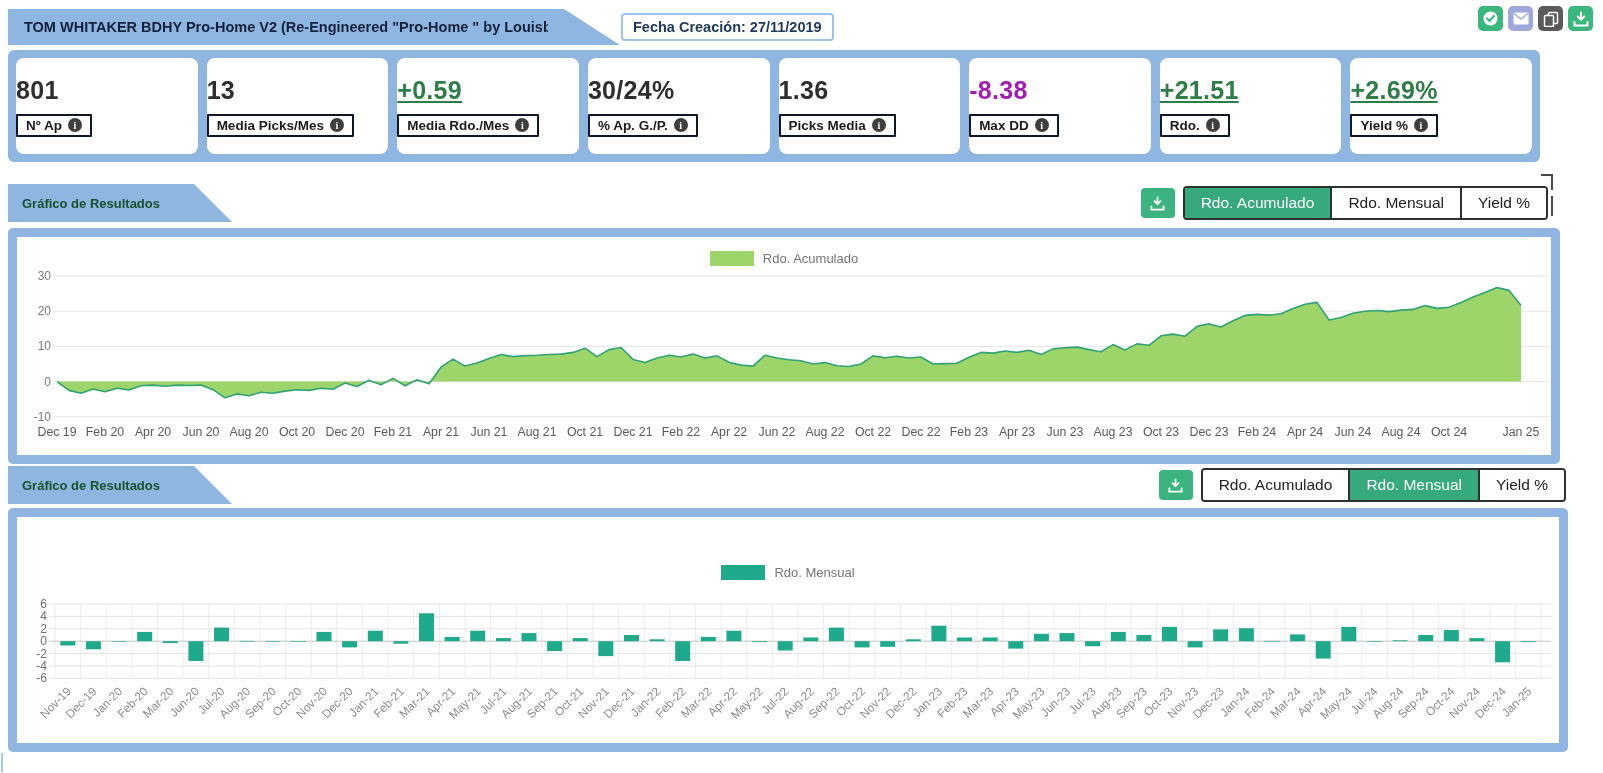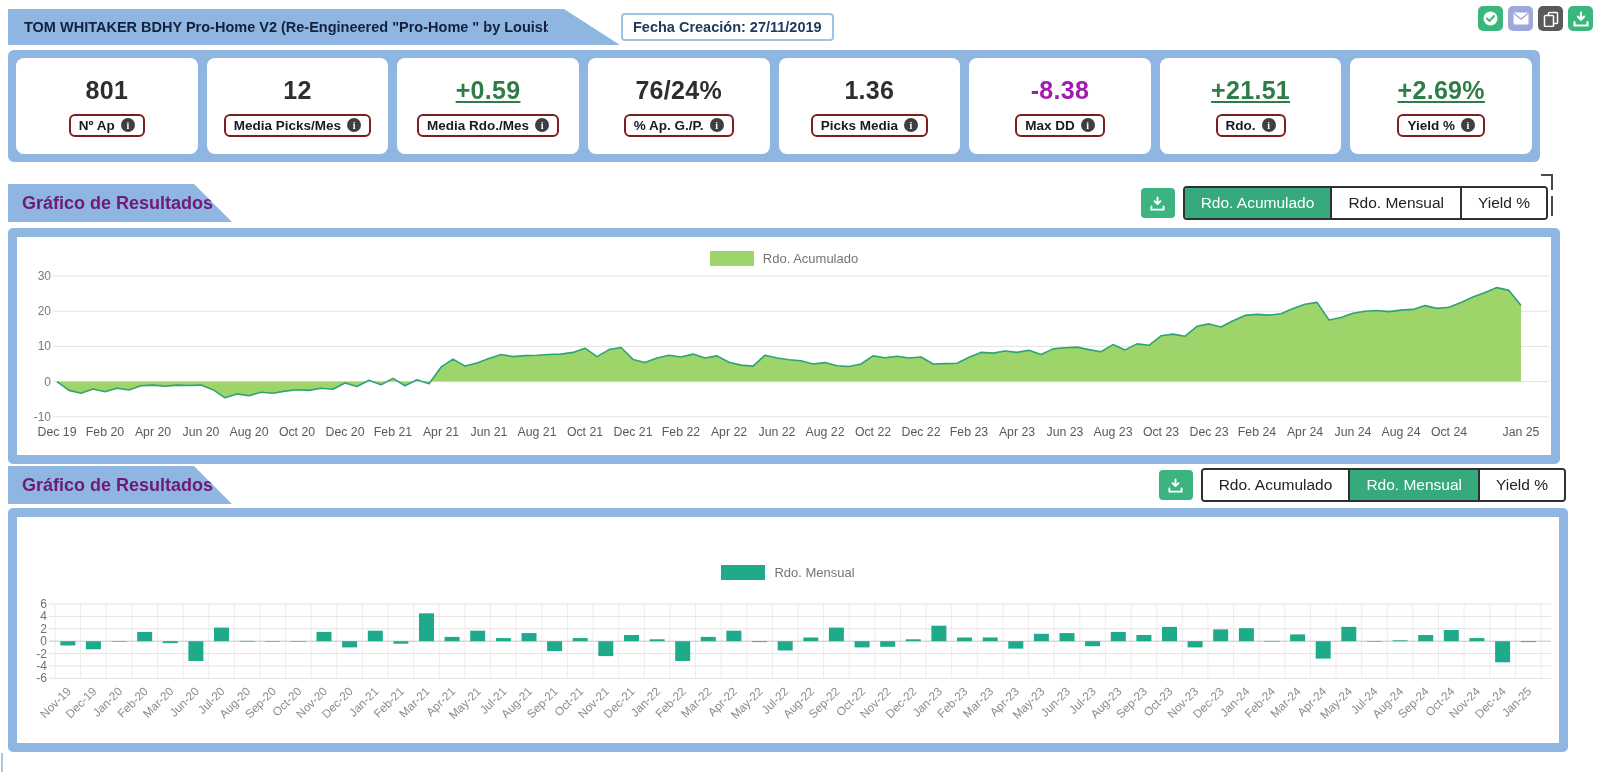--- a/index.html
+++ b/index.html
@@ -22,39 +22,39 @@
   .hicon { width:25px; height:25px; border-radius:5px; display:flex; align-items:center;
     justify-content:center; cursor:pointer; }
   .hicon.green { background:#3BB77E; }
   .hicon.lav   { background:#9FA8DA; }
   .hicon.dark  { background:#5A5A5A; }
 
   
   .stats { position:absolute; top:50px; left:8px; width:1532px; height:112px;
     background:#8FB5E1; border-radius:6px; display:flex; gap:9px; padding:8px; }
   .card { flex:1; background:#fff; border-radius:8px; display:flex; flex-direction:column;
-    align-items:center; justify-content:center; gap:9px; }
+    align-items:flex-start; justify-content:center; gap:9px; }
   .val { font-size:25px; font-weight:bold; color:#2e2e2e; letter-spacing:0.3px; }
   .val.green { color:#2e7d46;text-decoration:underline; }
   .val.red   { color:#a21caf; }
-  .chip { display:inline-flex; align-items:center; gap:6px; border:2px solid #7f1d1d;
-    border-radius:6px; padding:2px 8px; font-size:13.5px; font-weight:bold; color:#1a1a1a;
+  .chip { display:inline-flex; align-items:center; gap:6px; border:2px solid #0f172a;
+    border-radius:1px; padding:2px 8px; font-size:13.5px; font-weight:bold; color:#1a1a1a;
     background:#fff; white-space:nowrap; }
   .info-i { width:14px; height:14px; border-radius:50%; background:#3f3f3f; color:#fff;
     font-size:10px; font-weight:bold; display:inline-flex; align-items:center;
     justify-content:center; font-family:"Liberation Serif", serif; cursor:pointer; }
 
   
   .sec { position:absolute; left:8px; height:38px; display:flex; align-items:center; }
   .sec1 { top:184px; width:1552px; }
   .sec2 { top:466px; width:1560px; }
   .sec-ribbon { width:224px; height:38px; background:#8FB5E1;
     clip-path:polygon(0 0, 186px 0, 224px 100%, 0 100%);
     display:flex; align-items:center; }
-  .sec-ribbon span { padding-left:14px; font-size:18px; font-weight:bold; color:#701a75; }
+  .sec-ribbon span { padding-left:14px; font-size:13px; font-weight:bold; color:#14532d; }
   .sec-right { margin-left:auto; display:flex; align-items:center; gap:8px; }
   .sec1 .sec-right { margin-right:12px; }
   .sec2 .sec-right { margin-right:2px; }
   .dl-btn { width:34px; height:30px; background:#3CB480; border-radius:4px;
     display:flex; align-items:center; justify-content:center; cursor:pointer; }
   .tabs { display:flex; border:2px solid #2f2f2f; border-radius:4px; overflow:hidden;
     background:#fff; }
   .tab { padding:4px 16px; font-size:15.5px; color:#222; background:#fff; cursor:pointer;
     border-left:2px solid #2f2f2f; white-space:nowrap; line-height:22px; }
   .tab:first-child { border-left:none; }
@@ -121,35 +121,35 @@
 
 <div class="stats">
   <div class="card">
     <div class="val dark">801</div>
     <div class="chip">
         <span>Nº Ap</span>
         <span class="info-i">i</span>
       </div>
   </div>
   <div class="card">
-    <div class="val dark">12</div>
+    <div class="val dark">13</div>
     <div class="chip">
         <span>Media Picks/Mes</span>
         <span class="info-i">i</span>
       </div>
   </div>
   <div class="card">
     <div class="val green">+0.59</div>
     <div class="chip">
         <span>Media Rdo./Mes</span>
         <span class="info-i">i</span>
       </div>
   </div>
   <div class="card">
-    <div class="val dark">76/24%</div>
+    <div class="val dark">30/24%</div>
     <div class="chip">
         <span>% Ap. G./P.</span>
         <span class="info-i">i</span>
       </div>
   </div>
   <div class="card">
     <div class="val dark">1.36</div>
     <div class="chip">
         <span>Picks Media</span>
         <span class="info-i">i</span>

